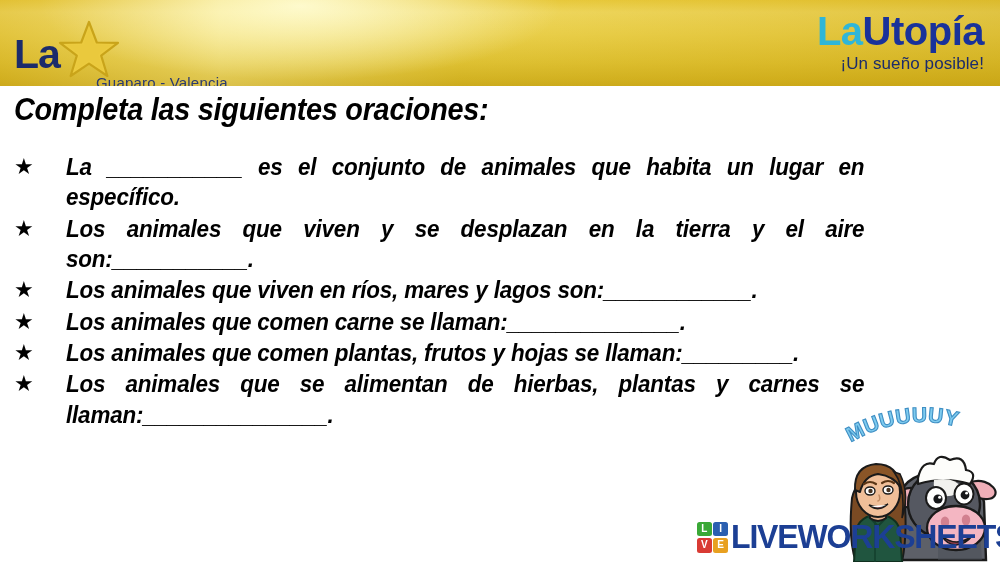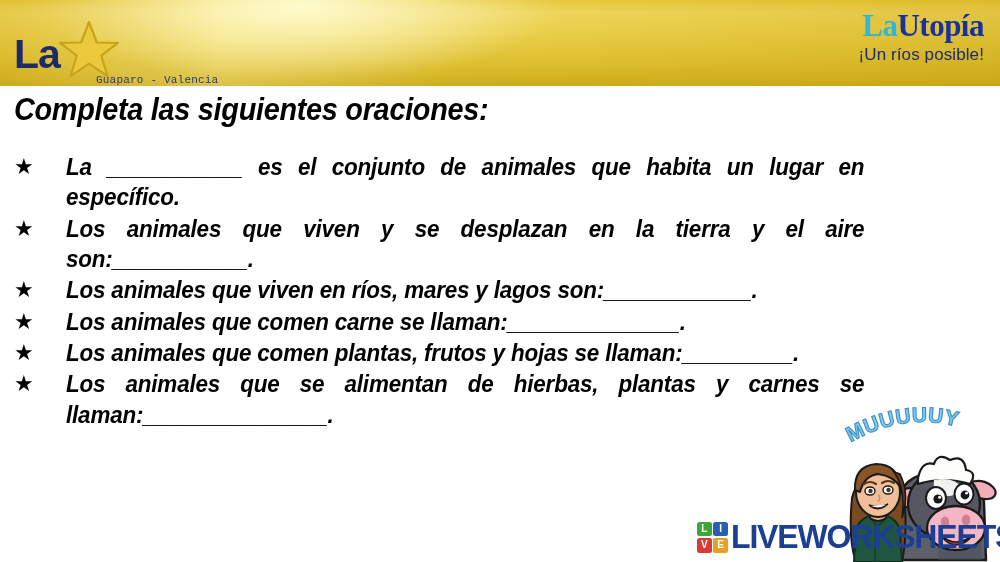--- a/index.html
+++ b/index.html
@@ -73,41 +73,41 @@
     position: absolute;
     left: 46px;
     top: 2px;
     width: 62px;
     height: 60px;
   }
   #ls-sub {
     position: absolute;
     left: 84px;
     top: 56px;
-    font-family: Liberation Mono, monospace;
-    font-size: 11px;
+    font-family: Liberation Sans, sans-serif;
+    font-size: 15px;
     font-weight: normal;
     color: #2a3a70;
     letter-spacing: 0.2px;
     white-space: nowrap;
   }
 
   
   #utopia-logo {
     position: absolute;
     right: 16px;
     top: 10px;
     width: 200px;
     height: 66px;
     text-align: right;
   }
   #utopia-title {
-    font-family: Liberation Serif, serif;
-    font-weight: bold;
-    font-size: 31px;
+    font-family: Liberation Sans, sans-serif;
+    font-weight: bold;
+    font-size: 40px;
     line-height: 1.05;
     letter-spacing: -0.5px;
     white-space: nowrap;
   }
   .ut-la { color: #2fb6d8; }
   .ut-utopia { color: #19329a; }
   #utopia-sub {
     font-family: "Liberation Sans", sans-serif;
     font-size: 17px;
     color: #1b2b6b;
@@ -246,21 +246,21 @@
       <svg id="ls-star" viewBox="0 0 62 60">
         <polygon points="31,2 38.8,22.5 60,22.8 43.2,35.6 49.4,56 31,43.6 12.6,56 18.8,35.6 2,22.8 23.2,22.5" fill="#eccb3f" stroke="#c9a41a" stroke-width="2.2" stroke-linejoin="round"></polygon>
         <polygon points="31,9 36.9,24.8 53.2,25.0 40.3,34.8 45.0,50.5 31,41.0 17.0,50.5 21.7,34.8 8.8,25.0 25.1,24.8" fill="#e6c536" opacity="0.15"></polygon>
       </svg>
       <div class="ls-word" id="ls-la">La</div>
       <div id="ls-sub">Guaparo - Valencia</div>
     </div>
 
     <div id="utopia-logo">
       <div id="utopia-title"><span class="ut-la">La</span><span class="ut-utopia">Utopía</span></div>
-      <div id="utopia-sub">¡Un ríos posible!</div>
+      <div id="utopia-sub">¡Un sueño posible!</div>
     </div>
   </div>
 
   <div id="worksheet-title">Completa las siguientes oraciones:</div>
 
   <div id="question-list">
 
     <div class="q-item q-just">
       <span class="q-star">★</span>
       <span class="q-text">La ___________ es el conjunto de animales que habita un lugar en específico.</span>

